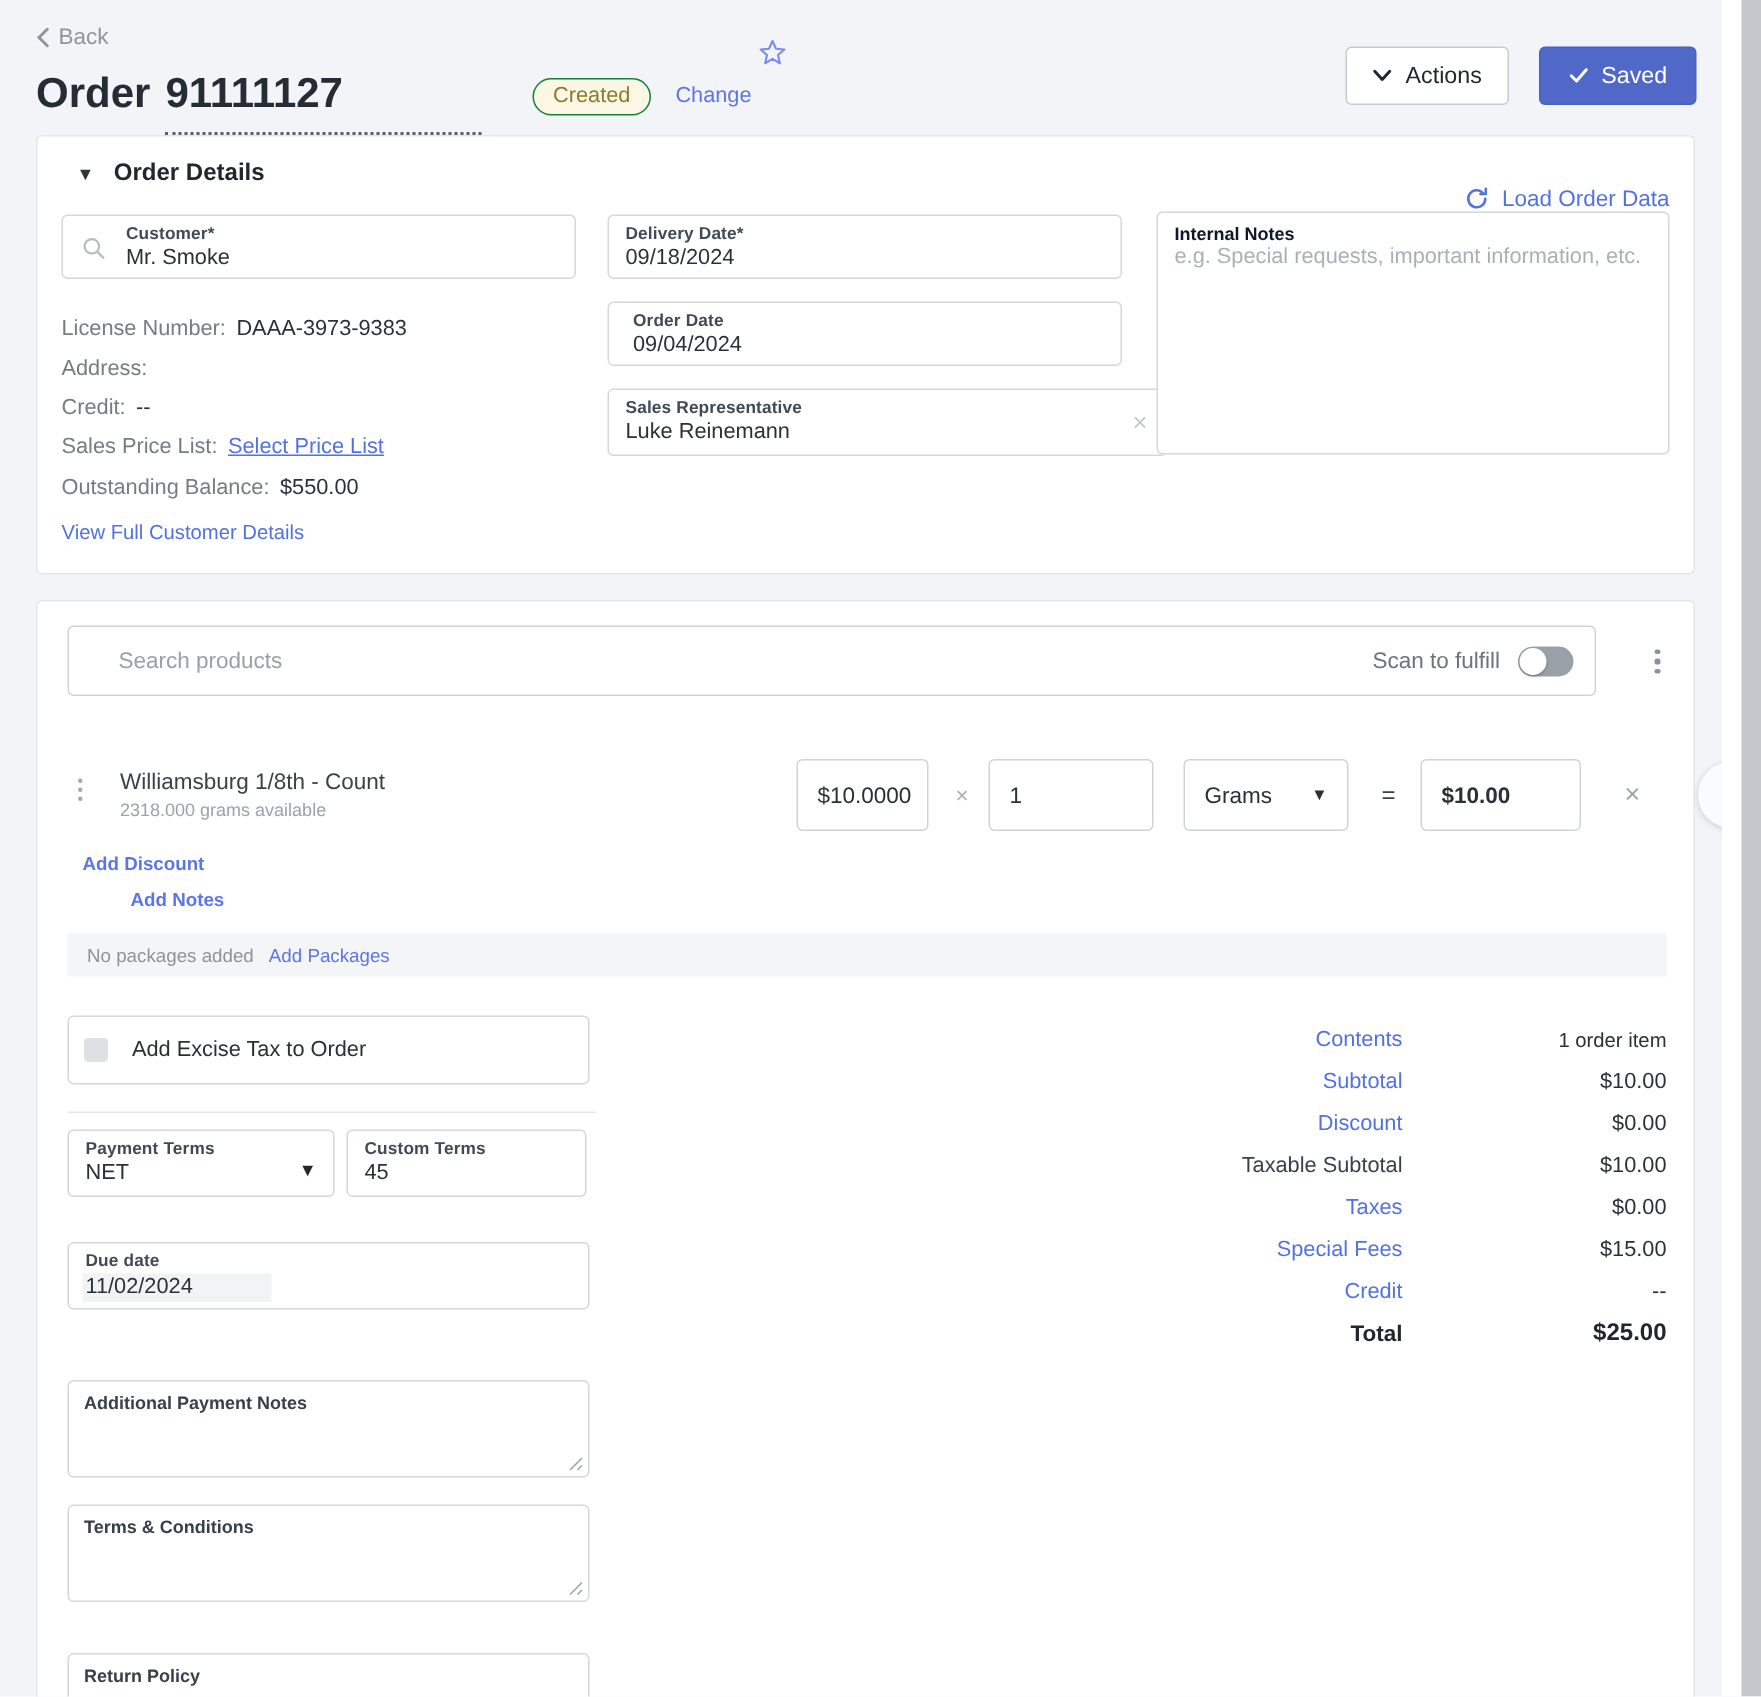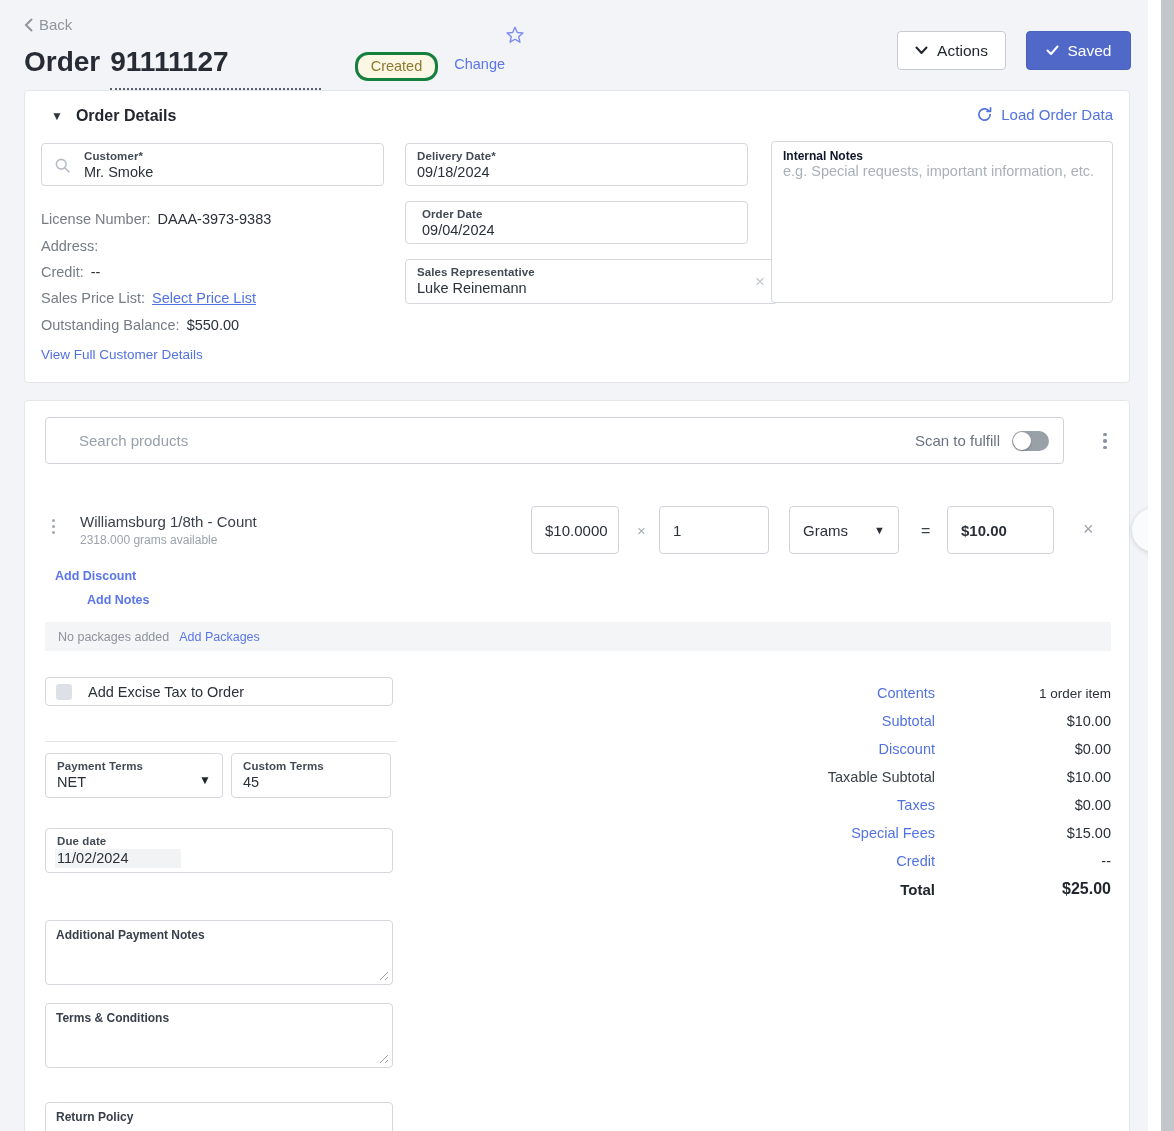--- a/index.html
+++ b/index.html
@@ -11,34 +11,34 @@
     color:#2b3039;
   }
   .abs { position:absolute; }
   .card { position:absolute; background:#fff; border:1px solid #e4e6ea; border-radius:4px; }
 
   
   .back { left:24px; top:16px; font-size:15px; color:#8f959e; display:flex; align-items:center; gap:6px; cursor:pointer; }
   .titlebar { left:24px; top:46px; display:flex; align-items:flex-start; }
   .title-prefix { font-size:28px; font-weight:700; color:#262b35; }
   .order-num { font-size:28px; font-weight:700; color:#262b35; margin-left:10px; border-bottom:2px dotted #5a5f68; padding:0 92px 10px 0; }
-  .badge { margin-left:34px; margin-top:6px; background:#fbf7e4; border:3px solid #15803d; color:#8c7b2e; font-size:14.5px; padding:3px 13px 4px; border-radius:13px; }
+  .badge { margin-left:34px; margin-top:6px; background:#fbf7e4; border:1px solid #15803d; color:#8c7b2e; font-size:14.5px; padding:3px 13px 4px; border-radius:13px; }
   .change-link { margin-left:16px; margin-top:10px; font-size:14.5px; color:#5b76e8; cursor:pointer; }
   .star { left:505px; top:25px; width:20px; height:20px; cursor:pointer; }
   .btn-actions { left:897px; top:31px; width:109px; height:39px; background:#fff; border:1px solid #c7cad0; border-radius:4px;
     display:flex; align-items:center; justify-content:center; gap:9px; font-size:15.5px; color:#22262e; cursor:pointer; }
   .btn-saved { left:1026px; top:31px; width:105px; height:39px; background:#5069c8; border:1px solid #4a62bd; border-radius:4px;
     display:flex; align-items:center; justify-content:center; gap:9px; font-size:15.5px; color:#fff; cursor:pointer; }
 
   
   #card-details { left:24px; top:90px; width:1106px; height:293px; }
   .section-head { position:absolute; left:26px; top:16px; display:flex; align-items:center; gap:13px; cursor:pointer; }
   .caret { font-size:12px; color:#30353d; }
   .section-title { font-size:16px; font-weight:700; color:#22262e; }
-  .load-data { position:absolute; right:16px; top:15px; display:flex; align-items:flex-end; gap:8px; font-size:15px; color:#5272e0; cursor:pointer; }
+  .load-data { position:absolute; right:16px; top:33px; display:flex; align-items:flex-end; gap:8px; font-size:15px; color:#5272e0; cursor:pointer; }
 
   .field { position:absolute; background:#fff; border:1px solid #d4d7dc; border-radius:4px; padding:6px 10px 4px 11px; }
   .flabel { font-size:11.5px; font-weight:700; color:#424a55; letter-spacing:.1px; }
   .fvalue { font-size:14.5px; color:#2b3039; margin-top:2px; }
   .customer-box { left:16px; top:52px; width:343px; height:43px; padding-left:42px; }
   .search-mini { position:absolute; left:12px; top:13px; width:17px; height:17px; }
   .clear-x { position:absolute; right:12px; top:13px; font-size:17px; color:#c2c7ce; cursor:pointer; line-height:1; }
 
   .info-row { position:absolute; left:16px; font-size:14.5px; color:#767c86; }
   .info-row b { font-weight:400; color:#2b3039; margin-left:7px; }
@@ -72,21 +72,21 @@
   .sel-arrow { font-size:11px; color:#2b3039; }
   .total-input { font-weight:700; }
   .remove-x { position:absolute; left:1058px; top:119px; font-size:18px; color:#9aa2ac; cursor:pointer; line-height:1; }
 
   .mini-link { position:absolute; left:30px; font-size:12.5px; font-weight:700; color:#5b76e8; cursor:pointer; }
 
   .pkg-bar { position:absolute; left:20px; top:221px; width:1066px; height:29px; background:#f4f5f6; display:flex; align-items:center; padding-left:13px; gap:10px; }
   .pkg-text { font-size:12.5px; color:#8d939d; }
   .pkg-link { font-size:12.5px; font-weight:400; color:#5b76e8; cursor:pointer; }
 
-  .excise-box { position:absolute; left:20px; top:276px; width:348px; height:29px; border:1px solid #d4d7dc; border-radius:4px; display:flex; align-items:center; padding-left:10px; gap:16px; }
+  .excise-box { position:absolute; left:20px; top:276px; width:348px; height:46px; border:1px solid #d4d7dc; border-radius:4px; display:flex; align-items:center; padding-left:10px; gap:16px; }
   .checkbox { width:16px; height:16px; border-radius:3px; background:#dde0e5; cursor:pointer; flex:none; }
   .excise-label { font-size:14.5px; color:#2b3039; }
 
   .divider { position:absolute; left:20px; top:340px; width:352px; height:1px; background:#e4e6ea; }
 
   .pay-terms { left:20px; top:352px; width:178px; height:45px; cursor:pointer; }
   .pt-arrow { position:absolute; right:11px; top:19px; font-size:12px; color:#22262e; }
   .custom-terms { left:206px; top:352px; width:160px; height:45px; }
   .due-date { left:20px; top:427px; width:348px; height:45px; }
   .due-val { display:inline-block; background:#f1f3f5; padding:1px 52px 2px 2px; margin-left:-2px; }

